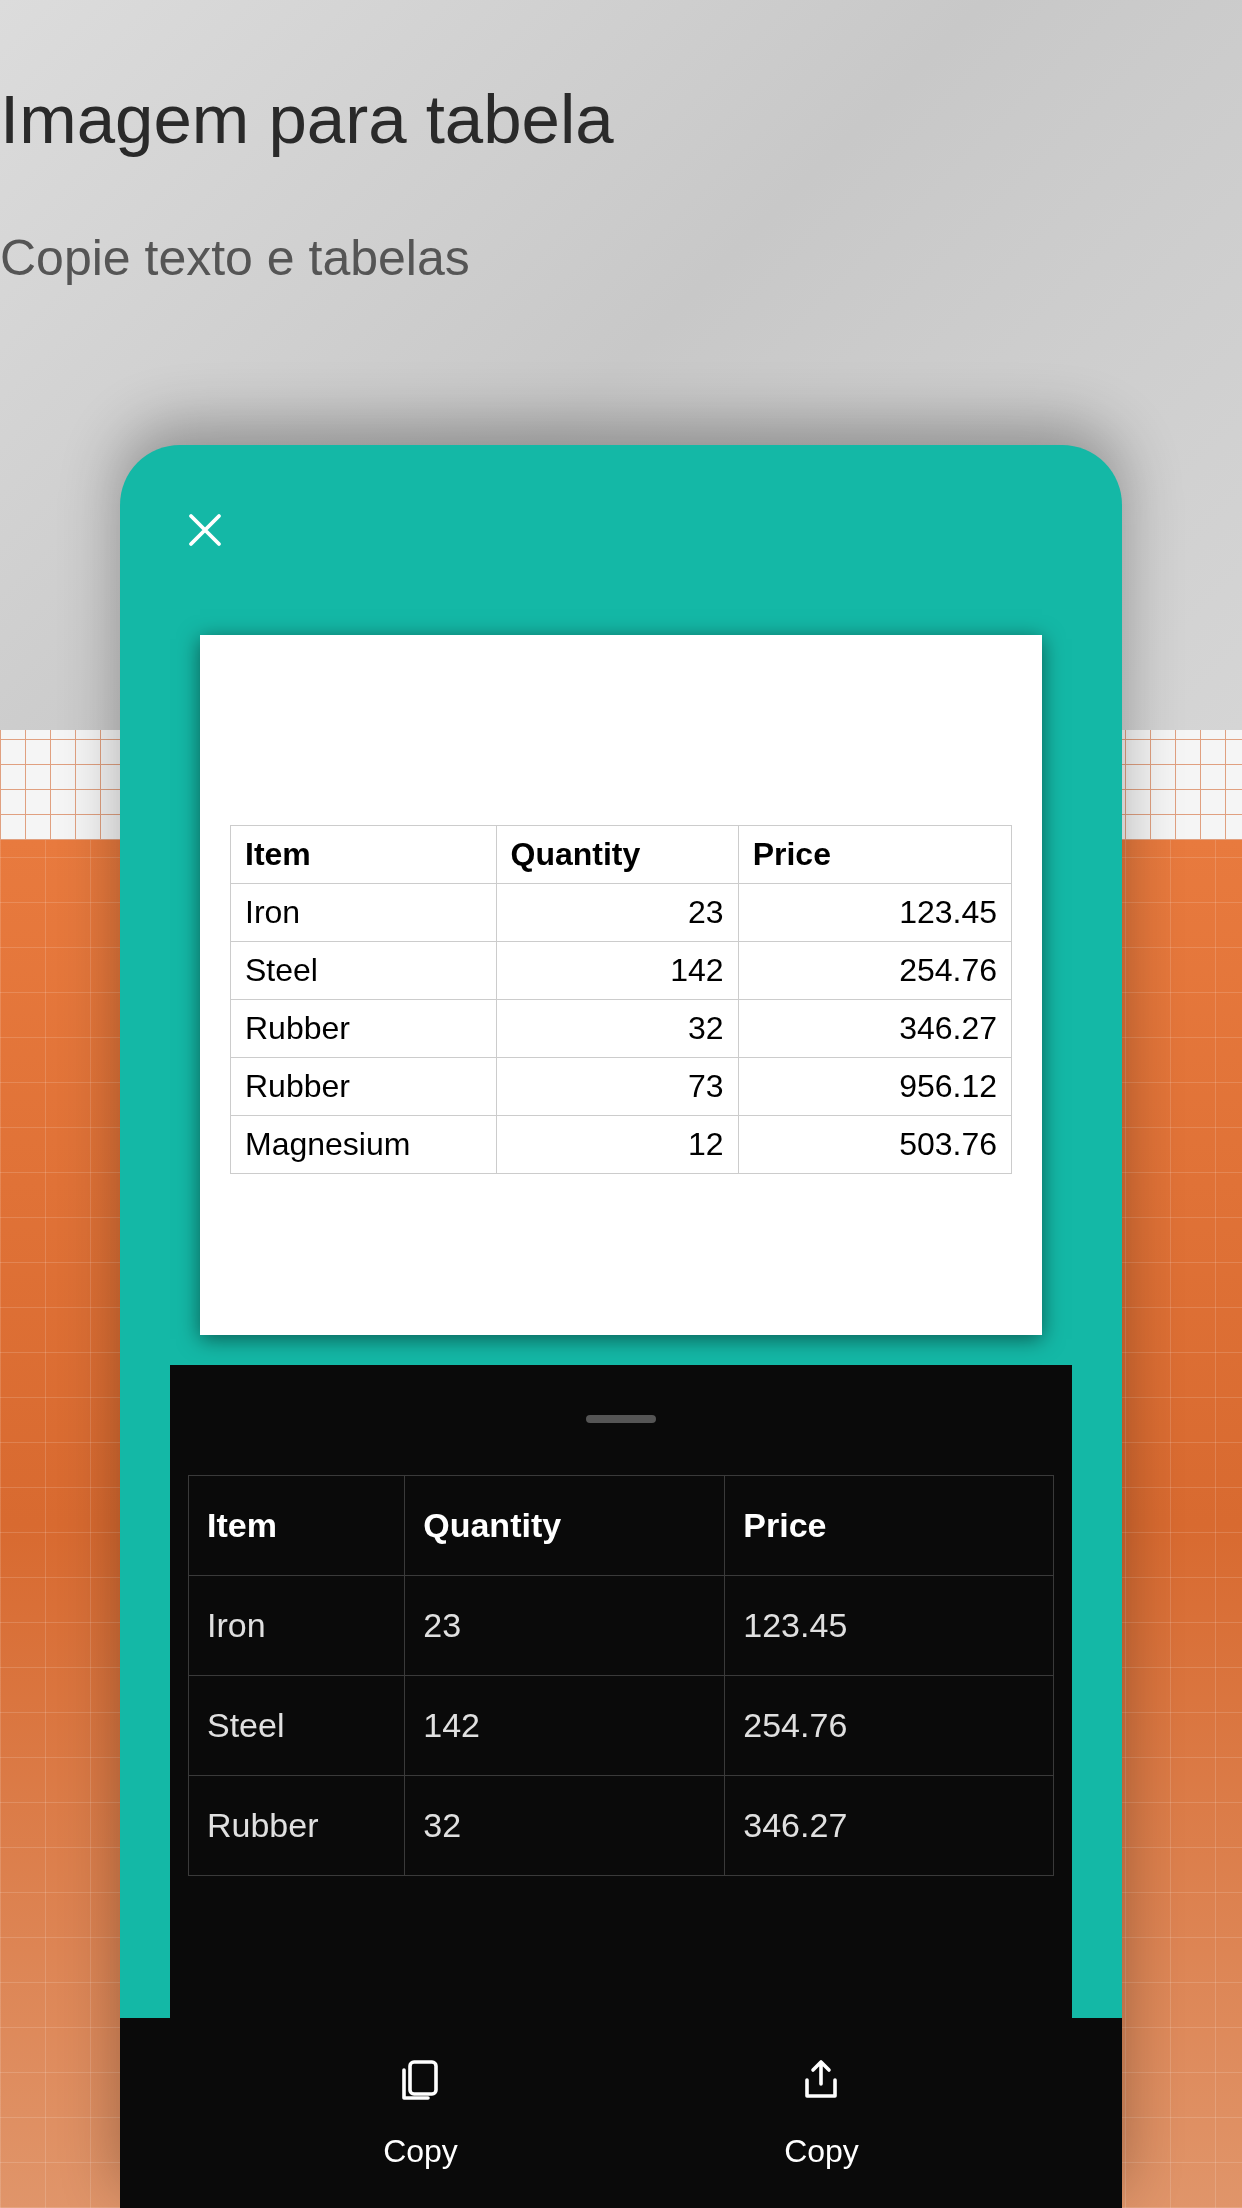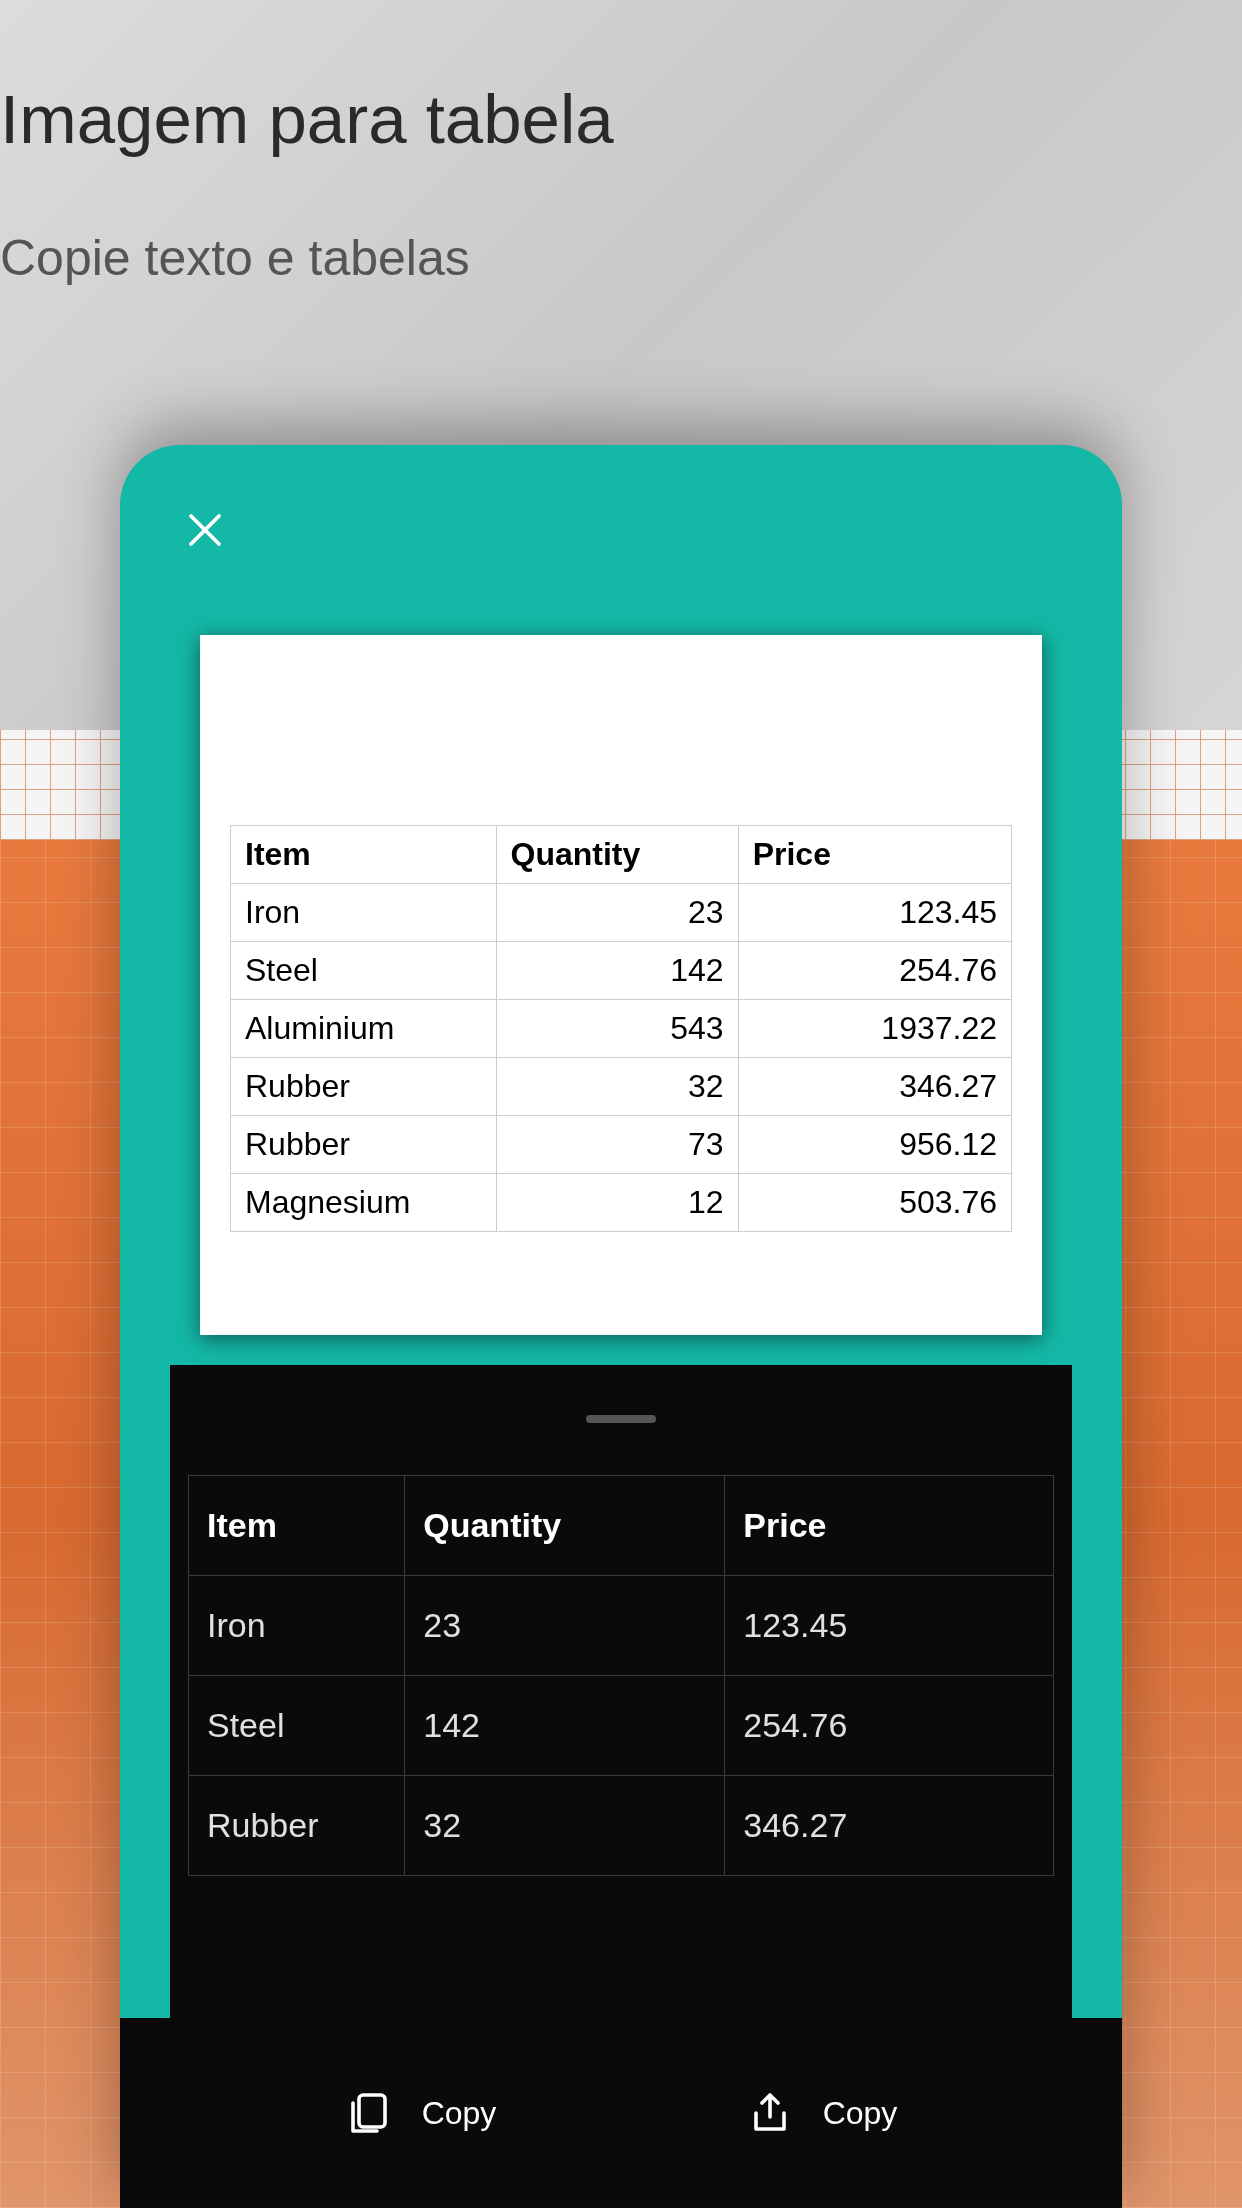--- a/index.html
+++ b/index.html
@@ -207,21 +207,21 @@
       height: 190px;
       background: #0a0a0a;
       display: flex;
       align-items: center;
       justify-content: space-around;
       padding: 0 100px;
     }
     
     .action-btn {
       display: flex;
-      flex-direction: row;
+      flex-direction: column;
       align-items: center;
       gap: 29px;
       cursor: pointer;
     }
     
     .action-btn-label {
       font-size: 32px;
       color: #fff;
       font-weight: 400;
     }
@@ -270,25 +270,20 @@
       <tbody>
         <tr>
           <td>Iron</td>
           <td>23</td>
           <td>123.45</td>
         </tr>
         <tr>
           <td>Steel</td>
           <td>142</td>
           <td>254.76</td>
-        </tr>
-        <tr>
-          <td>Aluminium</td>
-          <td>543</td>
-          <td>1937.22</td>
         </tr>
         <tr>
           <td>Rubber</td>
           <td>32</td>
           <td>346.27</td>
         </tr>
         <tr>
           <td>Rubber</td>
           <td>73</td>
           <td>956.12</td>

